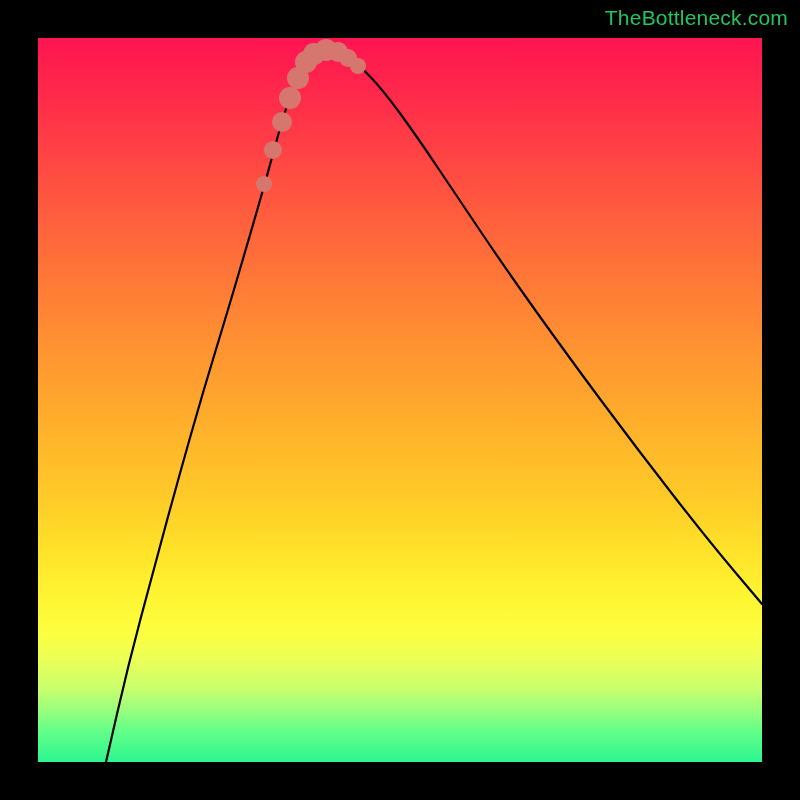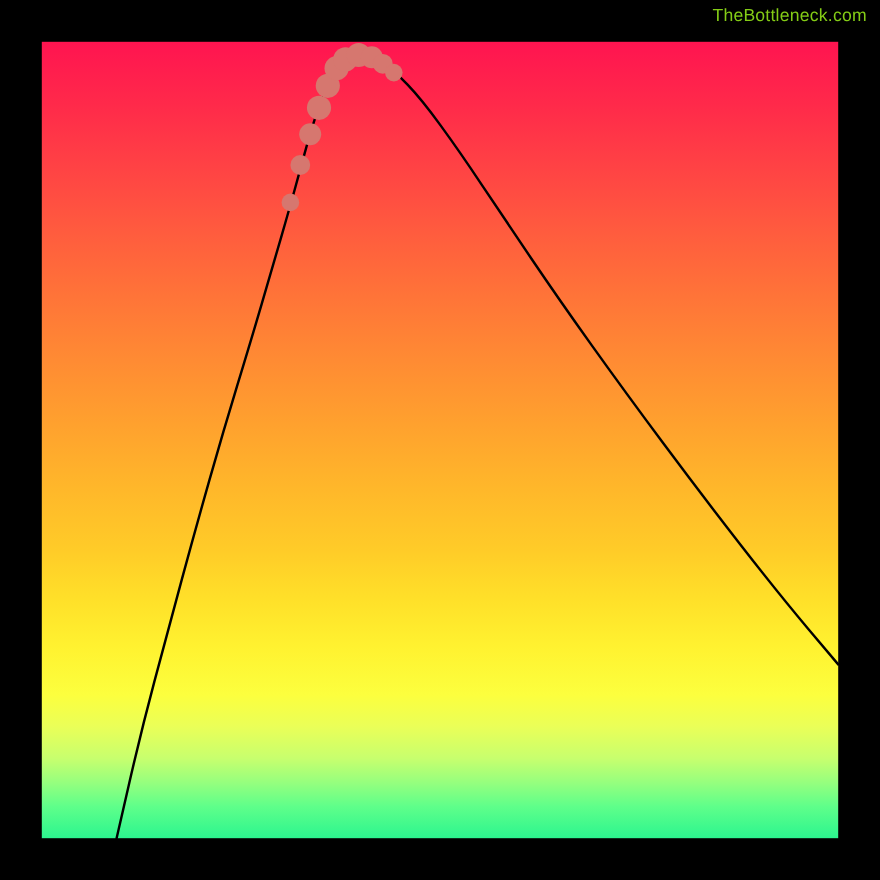--- a/index.html
+++ b/index.html
@@ -42,22 +42,22 @@
       #96ff7e 93%,
       #5fff8a 96%,
       #2cf58f 100%
     );
   }
   .watermark {
     position: absolute;
     top: 6px;
     right: 12px;
     font-family: Arial, Helvetica, sans-serif;
-    font-size: 16px;
-    color: #84cc16;
+    font-size: 21px;
+    color: #22c55e;
     letter-spacing: 0.2px;
     user-select: none;
   }
   svg.curve {
     position: absolute;
     left: 0;
     top: 0;
     width: 724px;
     height: 724px;
     overflow: visible;

